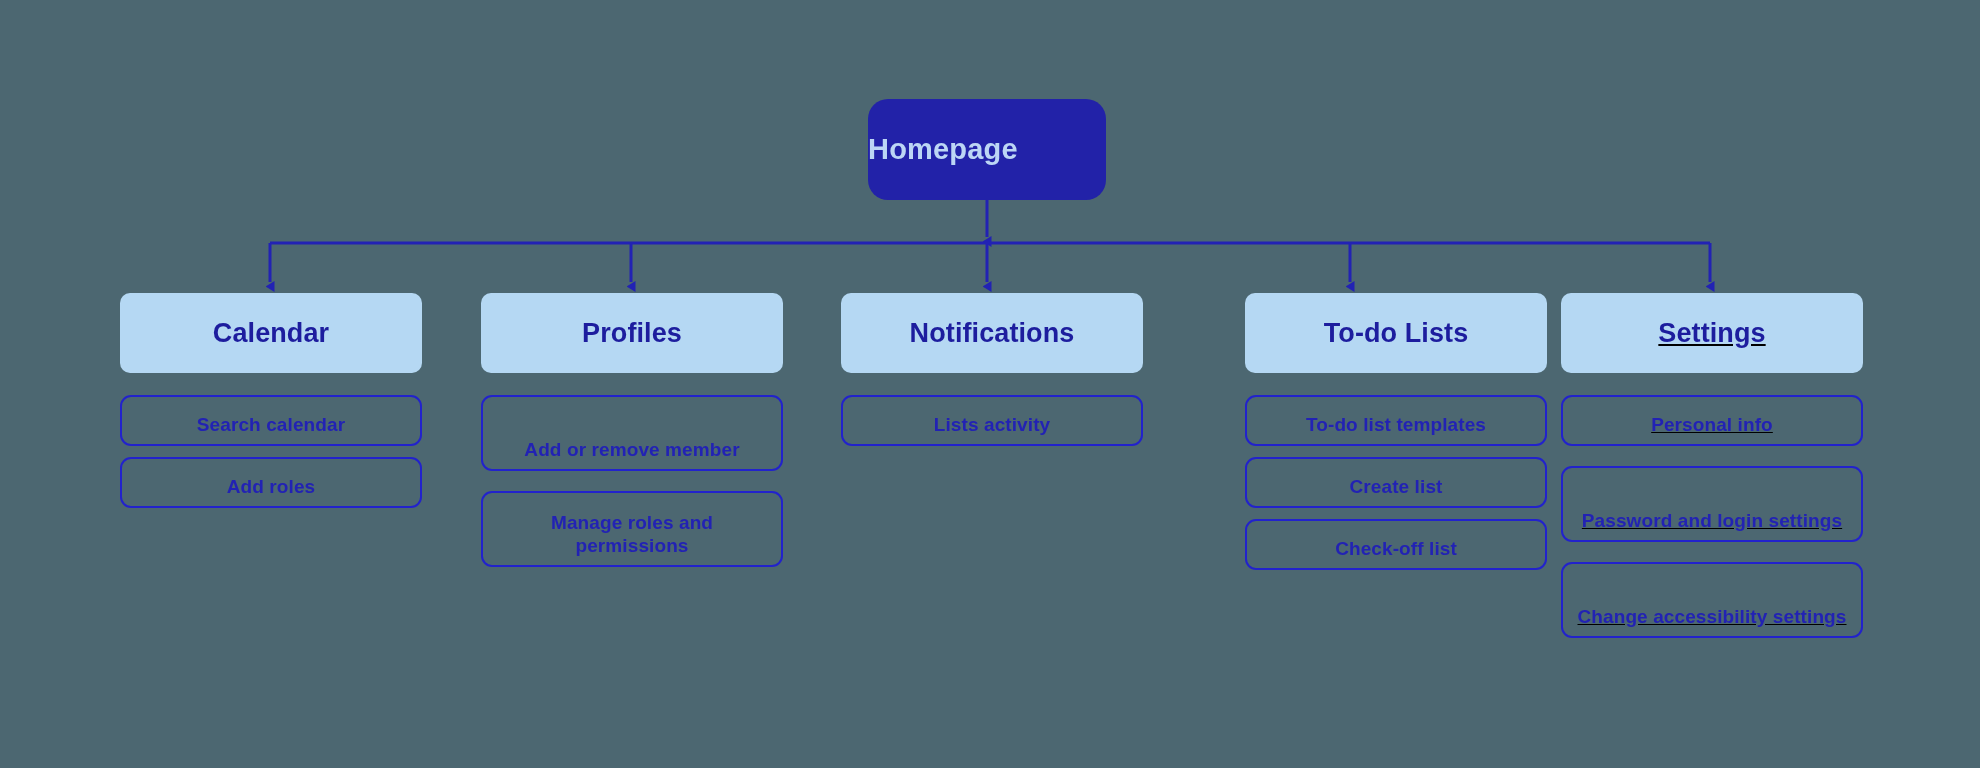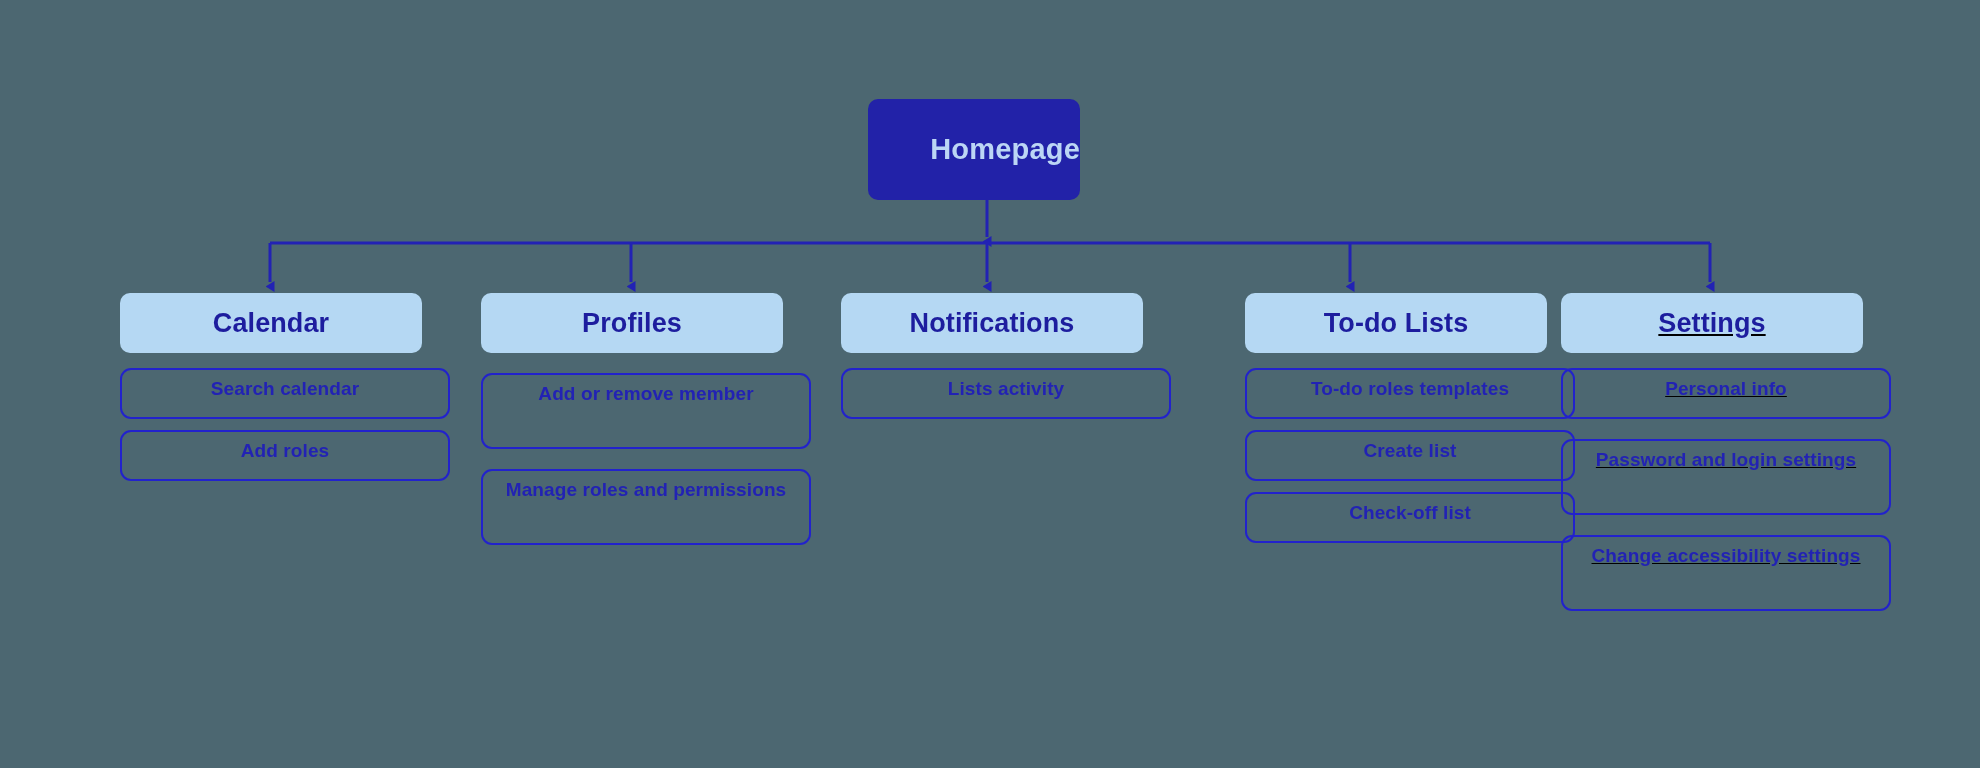--- a/index.html
+++ b/index.html
@@ -30,27 +30,27 @@
     height: 768px;
     pointer-events: none;
     z-index: 1;
   }
 
   
   .root-node {
     position: absolute;
     left: 868px;
     top: 99px;
-    width: 212px;
+    width: 238px;
     height: 101px;
     background: #2222a8;
-    border-radius: 10px;
+    border-radius: 20px;
     display: flex;
     align-items: center;
-    justify-content: flex-end;
+    justify-content: flex-start;
     z-index: 2;
   }
   .root-node .node-label {
     color: #bcd6f5;
     font-size: 29px;
     font-weight: bold;
     letter-spacing: 0.2px;
   }
 
   
@@ -67,45 +67,45 @@
     width: 302px;
   }
   .column:nth-child(1) { left: 120px; }
   .column:nth-child(2) { left: 481px; }
   .column:nth-child(3) { left: 841px; }
   .column:nth-child(4) { left: 1245px; }
   .column:nth-child(5) { left: 1561px; text-decoration: underline; }
 
   .section-node {
     width: 302px;
-    height: 60px;
+    height: 80px;
     background: #b5d8f3;
     border-radius: 10px;
     display: flex;
     align-items: center;
     justify-content: center;
     box-sizing: border-box;
-    margin-bottom: 15px;
+    margin-bottom: 22px;
   }
   .section-node .node-label {
     color: #1d1d9e;
     font-size: 27px;
     font-weight: bold;
     text-align: center;
     letter-spacing: 0.1px;
   }
 
   .leaf-node {
-    width: 330px;
+    width: 302px;
     min-height: 51px;
     border: 2px solid #2222cc;
     border-radius: 11px;
     background: transparent;
     display: flex;
-    align-items: flex-start;
+    align-items: flex-end;
     justify-content: center;
     box-sizing: border-box;
     margin-bottom: 11px;
     padding: 7px 14px;
   }
   .leaf-node .node-label {
     color: #2222b4;
     font-size: 19px;
     font-weight: bold;
     text-align: center;
@@ -179,21 +179,21 @@
       <div class="leaf-node">
         <span class="node-label">Lists activity</span>
       </div>
     </div>
 
     <div class="column">
       <div class="section-node">
         <span class="node-label">To-do Lists</span>
       </div>
       <div class="leaf-node">
-        <span class="node-label">To-do roles templates</span>
+        <span class="node-label">To-do list templates</span>
       </div>
       <div class="leaf-node">
         <span class="node-label">Create list</span>
       </div>
       <div class="leaf-node">
         <span class="node-label">Check-off list</span>
       </div>
     </div>
 
     <div class="column">

